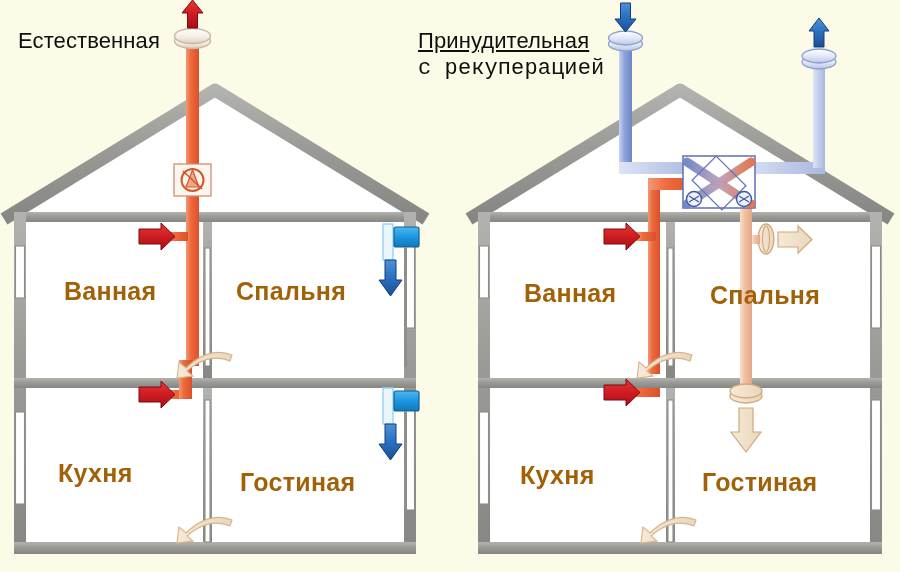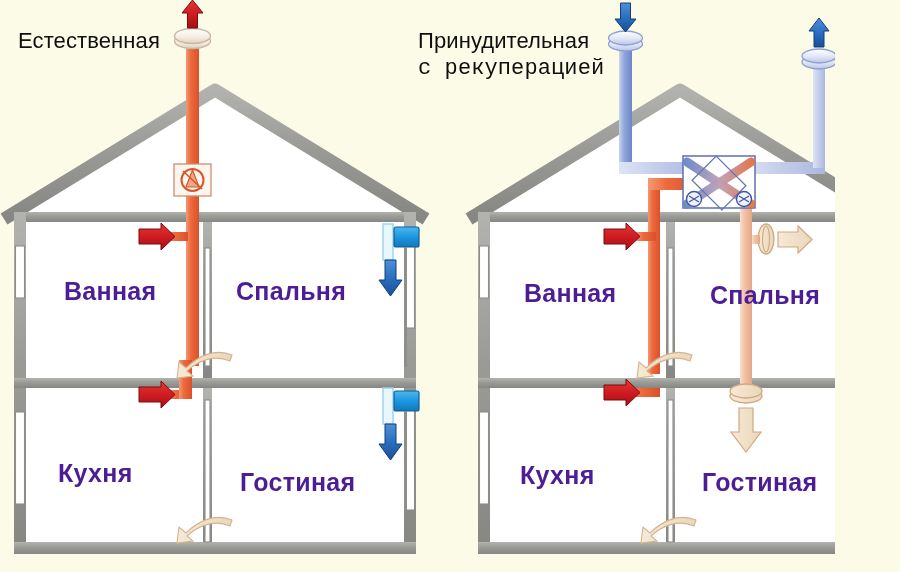--- a/index.html
+++ b/index.html
@@ -1,21 +1,21 @@
 <!DOCTYPE html>
 <html><head>
 <meta charset="utf-8">
 <style>
   html,body{margin:0;padding:0;background:#fbfbe8;}
   body{font-family:"Liberation Sans", sans-serif;}
-  #stage{position:relative;width:835px;height:572px;background:#fbfbe8;overflow:hidden;}
+  #stage{position:relative;width:900px;height:572px;background:#fbfbe8;overflow:hidden;}
   #stage svg{position:absolute;left:0;top:0;}
   .lbl{position:absolute;white-space:nowrap;}
   .scheme-title{font-size:22px;color:#0f0f0f;line-height:1.25;letter-spacing:.1px;}
-  .room-name{font-size:25px;font-weight:bold;color:#4c1d95;letter-spacing:.3px;}
+  .room-name{font-size:25px;font-weight:bold;color:#a16207;letter-spacing:.3px;}
 </style>
 </head>
 <body>
 
 <div id="stage">
 
   <svg width="900" height="572" viewBox="0 0 900 572">
     <defs>
       <linearGradient id="gOrange" x1="0" y1="0" x2="1" y2="0">
         <stop offset="0%" stop-color="#f09a76"></stop>
@@ -280,21 +280,21 @@
         <path d="M 692 355 C 675 348 658 356 646 368 L 639 362 L 637 378 L 653 376 L 647 371 C 658 361 674 354 690 361 Z" fill="url(#gCream)" stroke="#d4b48e" stroke-width="1.1"></path>
       </g>
       <g>
         <path d="M 696 520 C 679 513 662 521 650 533 L 643 527 L 641 543 L 657 541 L 651 536 C 662 526 678 519 694 526 Z" fill="url(#gCream)" stroke="#d4b48e" stroke-width="1.1"></path>
       </g>
     </g>
   </svg>
 
   <div class="lbl scheme-title" style="left:18px; top:27px;">Естественная</div>
 
-  <div class="lbl scheme-title" style="left:418px; top:27px;">Принудительная</div>
+  <div class="lbl scheme-title" style="left:418px; top:27px;text-decoration:underline;">Принудительная</div>
   <div class="lbl scheme-title" style="left:418px; top:55px;font-family:Liberation Mono, monospace;">с рекуперацией</div>
 
   <div class="lbl room-name" style="left:64px; top:277px;">Ванная</div>
   <div class="lbl room-name" style="left:236px; top:277px;">Спальня</div>
   <div class="lbl room-name" style="left:58px; top:459px;">Кухня</div>
   <div class="lbl room-name" style="left:240px; top:468px;">Гостиная</div>
 
   <div class="lbl room-name" style="left:524px; top:279px;">Ванная</div>
   <div class="lbl room-name" style="left:710px; top:281px;">Спальня</div>
   <div class="lbl room-name" style="left:520px; top:461px;">Кухня</div>

